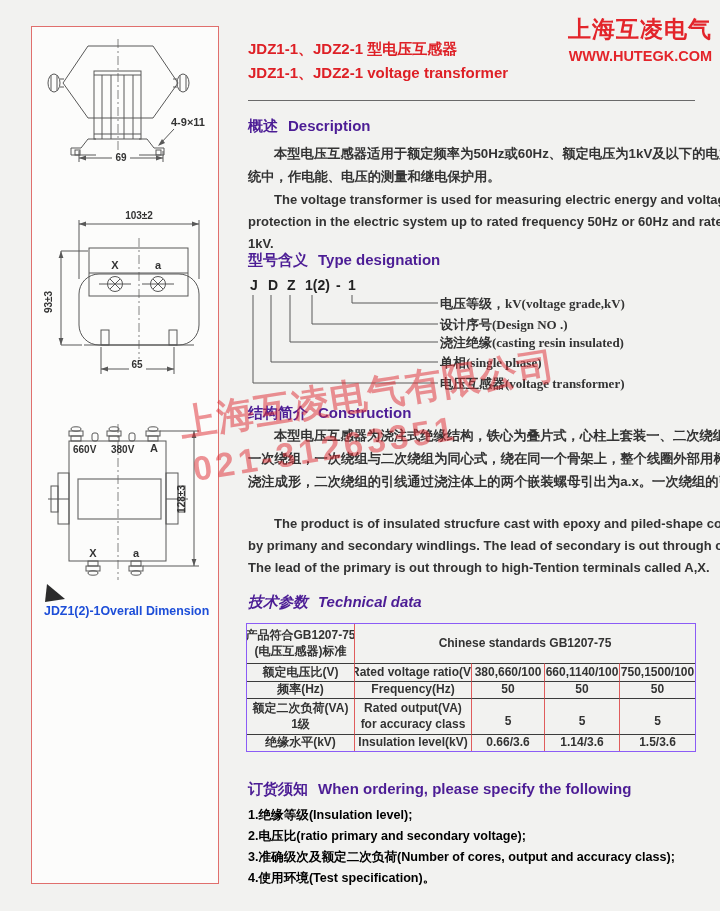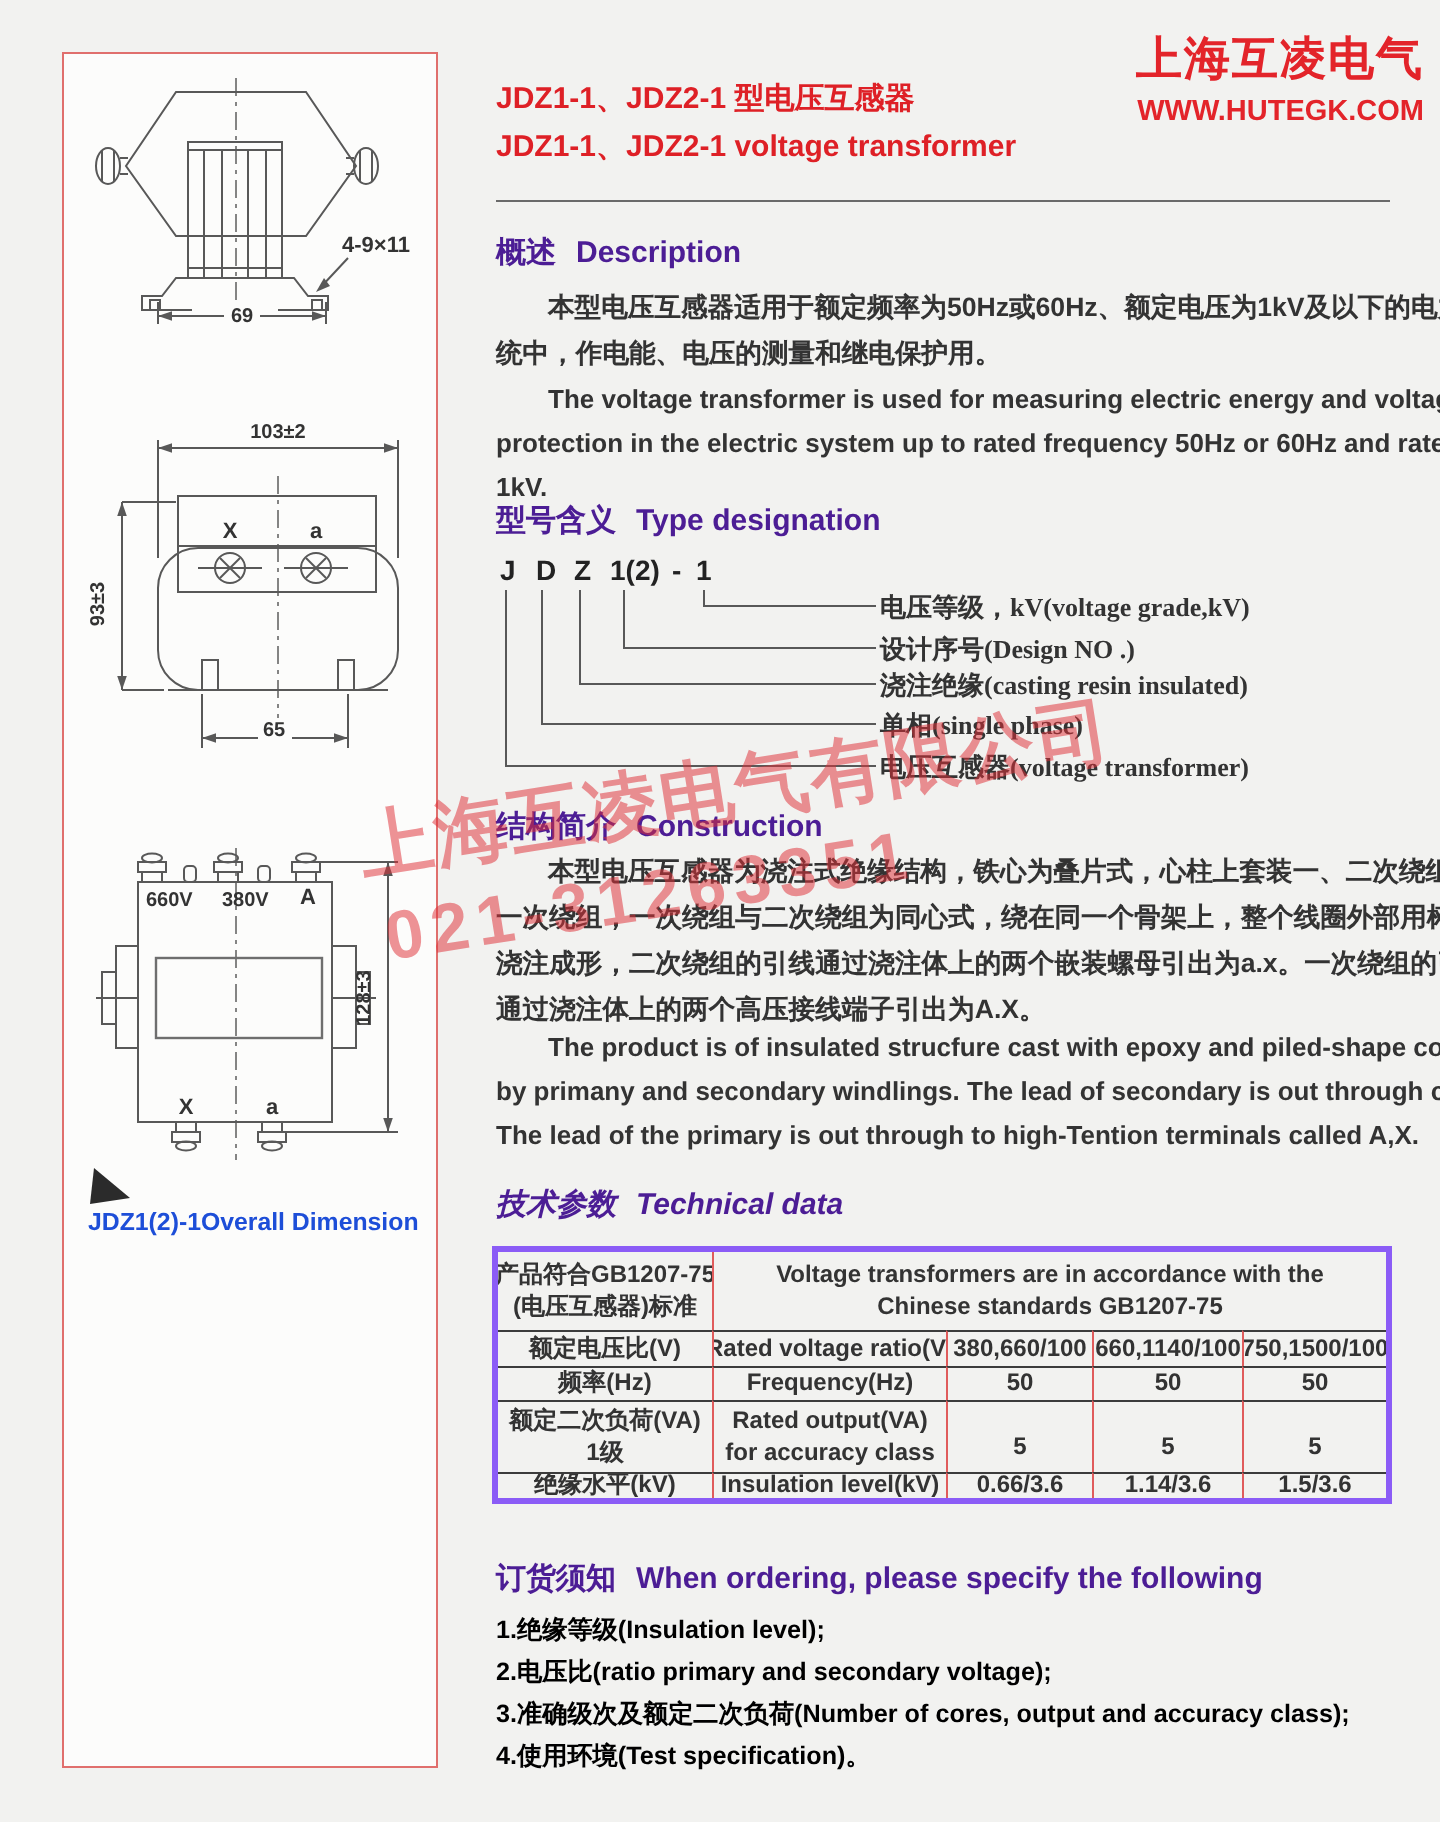--- a/index.html
+++ b/index.html
@@ -36,21 +36,21 @@
   .para .indent{padding-left:26px;}
   .para div{white-space:nowrap;}
   
   .code span{position:absolute;font-size:14px;font-weight:bold;color:#222;}
   .td-label{position:absolute;left:440px;color:#333;font-weight:bold;font-size:13px;white-space:nowrap;font-family:Liberation Serif, serif;}
   
   .ttable{
     position:absolute;left:246px;top:623px;width:450px;height:129px;
     display:grid;grid-template-columns:107px 117px 73px 75px 1fr;
     grid-template-rows:39px 18px 17px 36px 1fr;
-    border:3px solid #8b5cf6;box-sizing:border-box;
+    border:1px solid #8b5cf6;box-sizing:border-box;
     font-size:12px;font-weight:bold;color:#333;
   }
   .ttable .c{
     border-left:1px solid #e05c5c;border-top:1px solid #3c3c3c;
     display:flex;flex-direction:column;align-items:center;justify-content:center;
     text-align:center;line-height:1.3;overflow:hidden;white-space:nowrap;
   }
   .ttable .nl{border-left:none;}
   .ttable .nt{border-top:none;}
   .ttable .span4{grid-column:2/6;}
@@ -267,39 +267,37 @@
 <div class="td-label" style="top:354px;text-align:center;">单相(single phase)</div>
 <div class="td-label" style="top:375px;">电压互感器(voltage transformer)</div>
 
 <div class="sec-head" style="top:404px;">
   <span class="cn">结构简介</span><span class="en">Construction</span>
 </div>
 <div class="para cn" style="top:424px;">
   <div class="indent">本型电压互感器为浇注式绝缘结构，铁心为叠片式，心柱上套装一、二次绕组，</div>
   <div>一次绕组，一次绕组与二次绕组为同心式，绕在同一个骨架上，整个线圈外部用树脂</div>
   <div>浇注成形，二次绕组的引线通过浇注体上的两个嵌装螺母引出为a.x。一次绕组的引线</div>
-  <div>通过浇注体上的两个高压接线端子引出为A.X。</div>
 </div>
 <div class="para en" style="top:513px;">
   <div class="indent">The product is of insulated strucfure cast with epoxy and piled-shape core wound</div>
   <div>by primany and secondary windlings. The lead of secondary is out through called a,x.</div>
   <div>The lead of the primary is out through to high-Tention terminals called A,X.</div>
 </div>
 
 <div class="sec-head" style="top:593px;font-style:italic;">
   <span class="cn">技术参数</span><span class="en">Technical data</span>
 </div>
 <div class="ttable">
 
   <div class="c nl nt">
     <div>产品符合GB1207-75</div>
     <div>(电压互感器)标准</div>
   </div>
   <div class="c nt span4">
-    <div>Voltage transformers are in accordance with the</div>
     <div>Chinese standards GB1207-75</div>
   </div>
 
   <div class="c nl">额定电压比(V)</div>
   <div class="c">Rated voltage ratio(V)</div>
   <div class="c">380,660/100</div>
   <div class="c">660,1140/100</div>
   <div class="c">750,1500/100</div>
 
   <div class="c nl">频率(Hz)</div>

